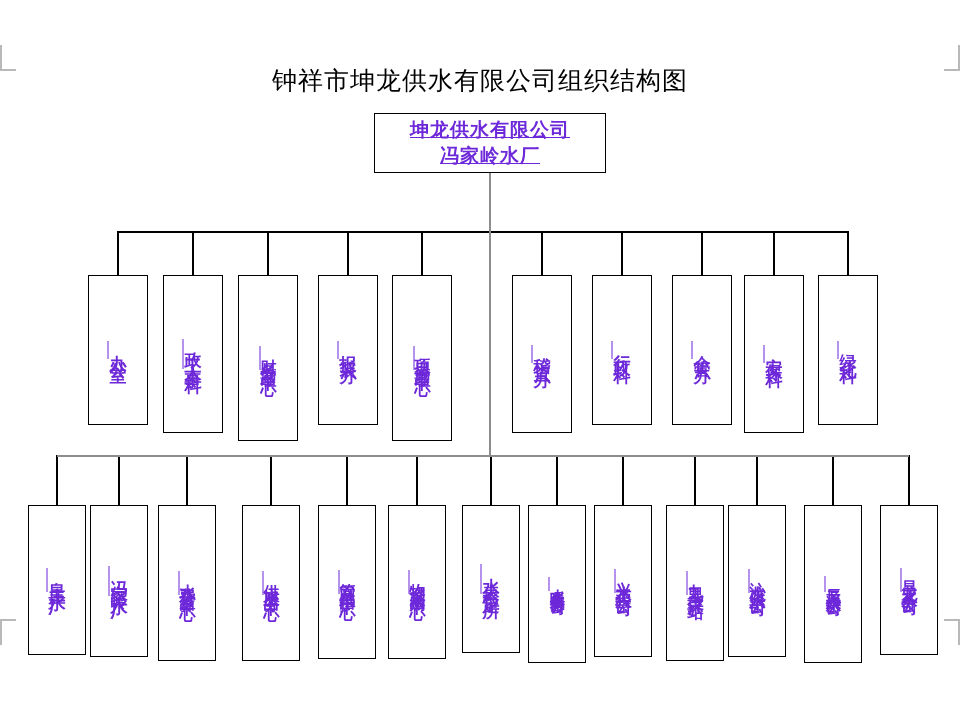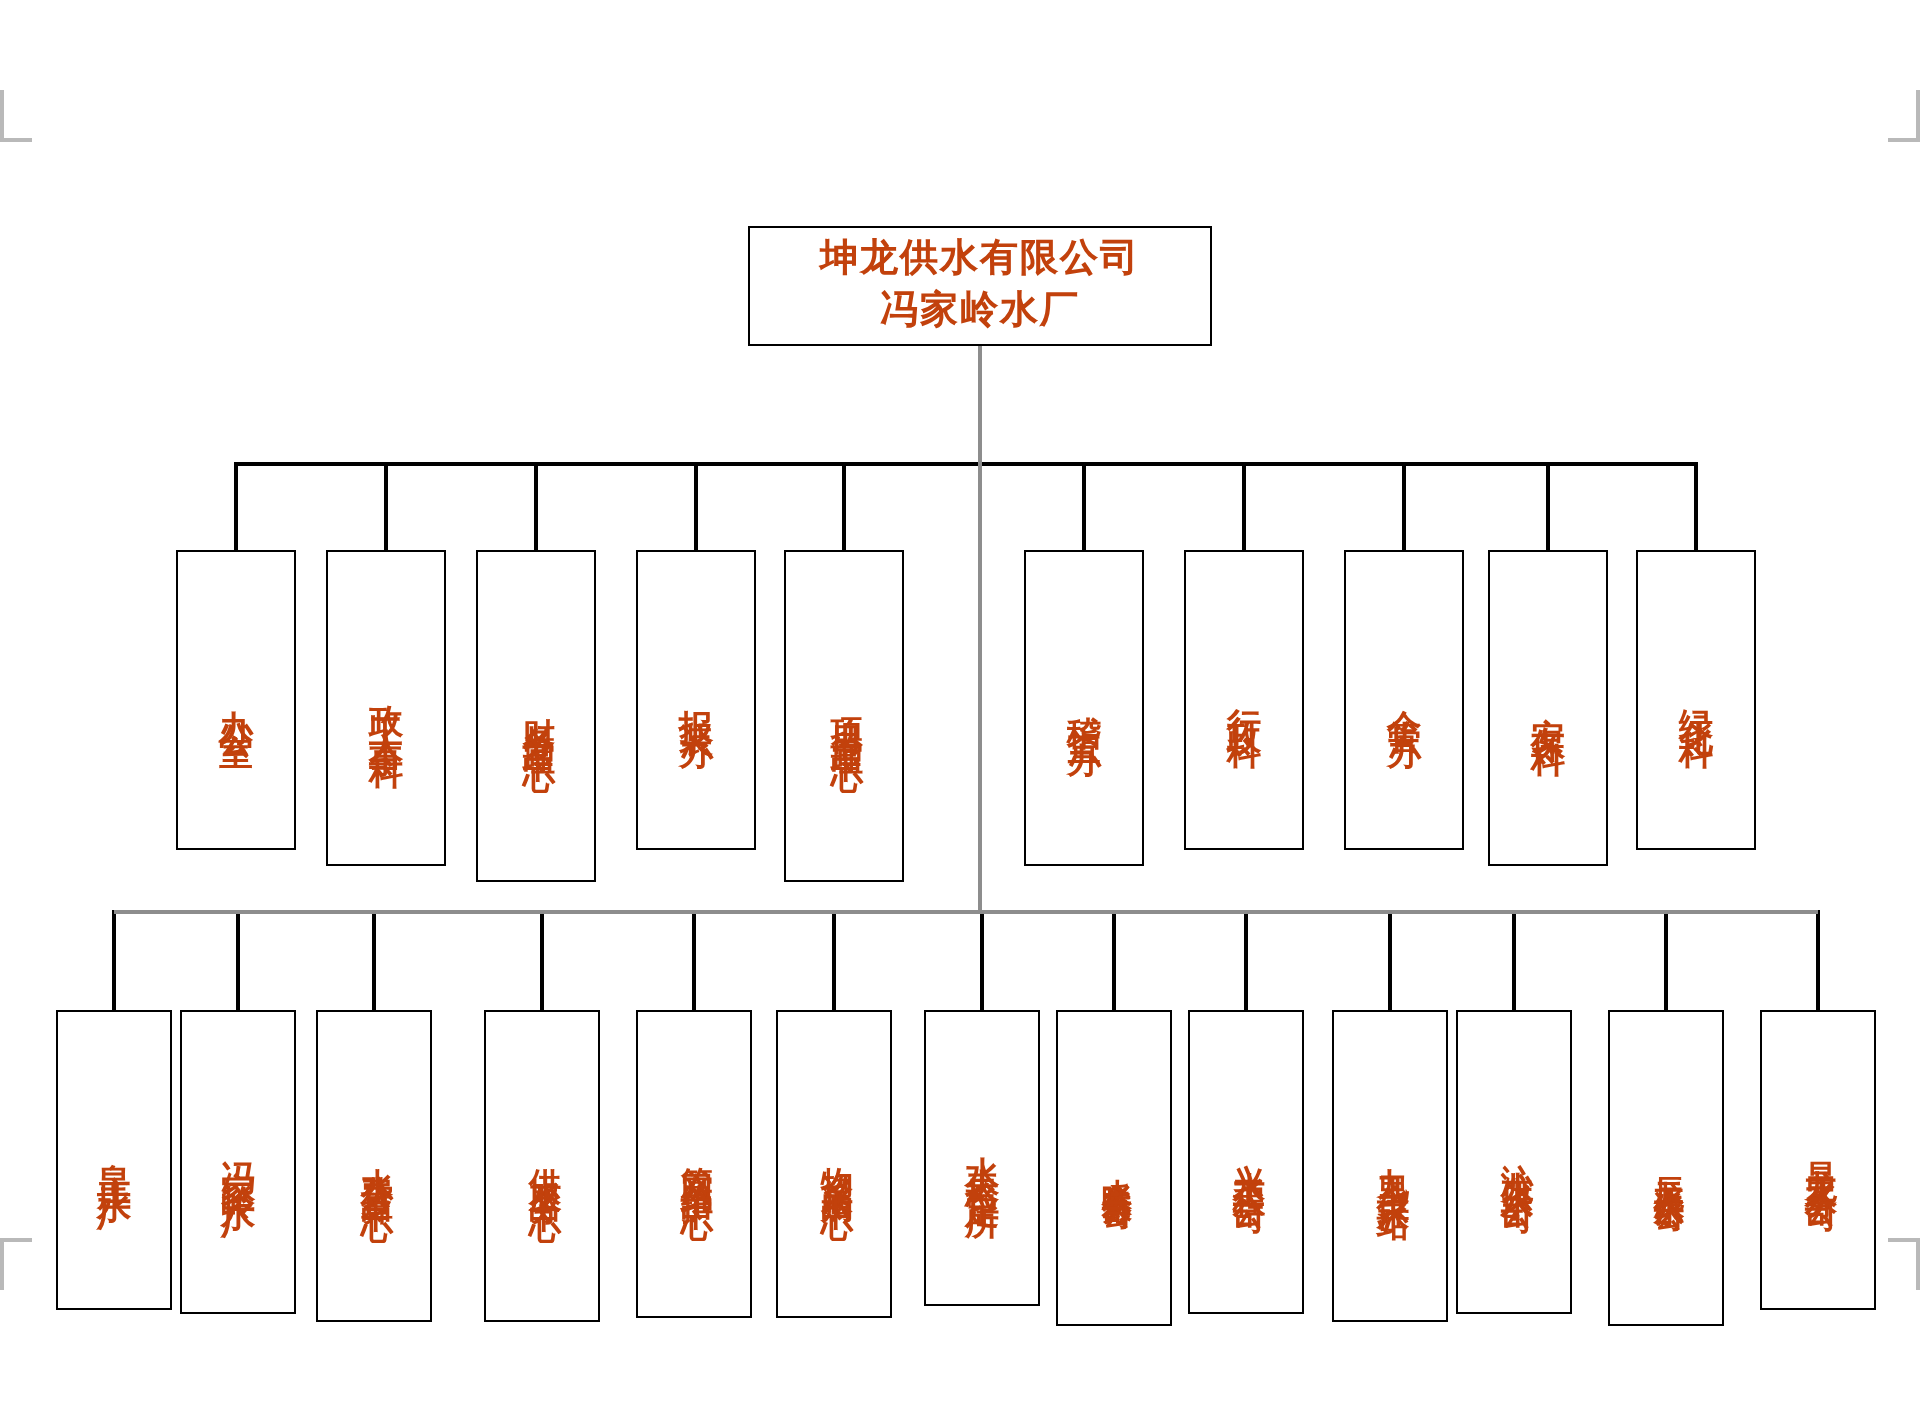--- a/index.html
+++ b/index.html
@@ -45,25 +45,26 @@
     letter-spacing: 1px;
     white-space: nowrap;
   }
 
   
   .node {
     position: absolute;
     box-sizing: border-box;
     border: 1.6px solid #000000;
     background: #ffffff;
-    color: #c2410c;
+    color: #6d28d9;
     display: flex;
     align-items: center;
     justify-content: center;
     overflow: hidden;
+    text-decoration: underline;
   }
 
   
   #root-node {
     left: 374px;
     top: 113px;
     width: 232px;
     height: 60px;
     font-size: 19px;
     font-weight: bold;
@@ -110,20 +111,21 @@
 </head>
 <body>
 
 <div id="page">
 
   <div class="corner tl"></div>
   <div class="corner tr"></div>
   <div class="corner bl"></div>
   <div class="corner br"></div>
 
+  <div id="chart-title">钟祥市坤龙供水有限公司组织结构图</div>
 
   <div class="node" id="root-node">
     <span class="root-lines">
       <span>坤龙供水有限公司</span>
       <span>冯家岭水厂</span>
     </span>
   </div>
 
   <div id="connectors">
       <div class="ln v" style="left: 117.2px; top: 231px; height: 44px;"></div>

